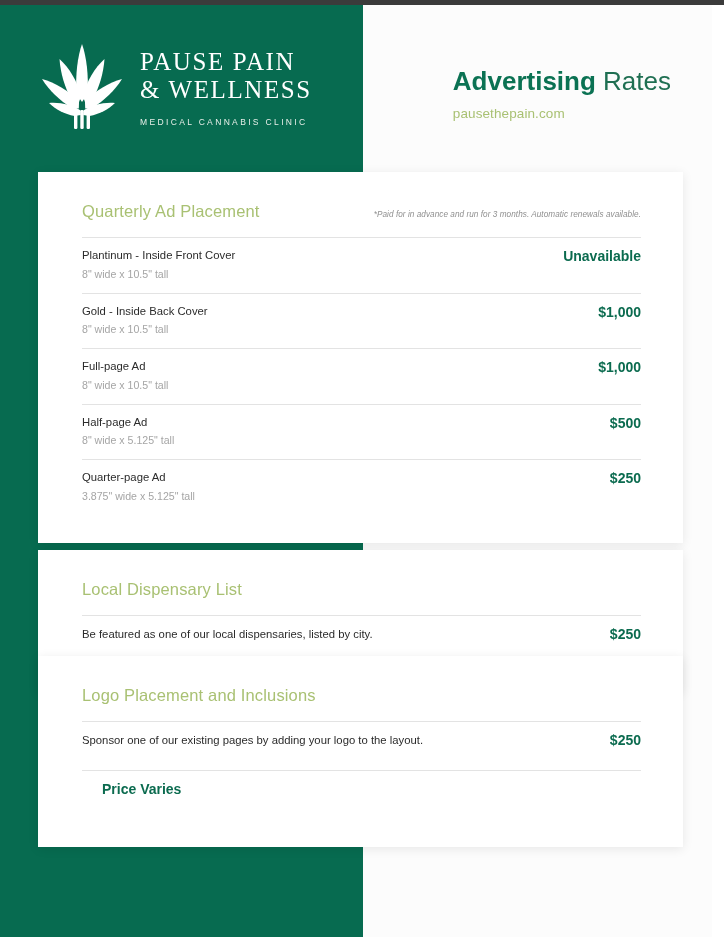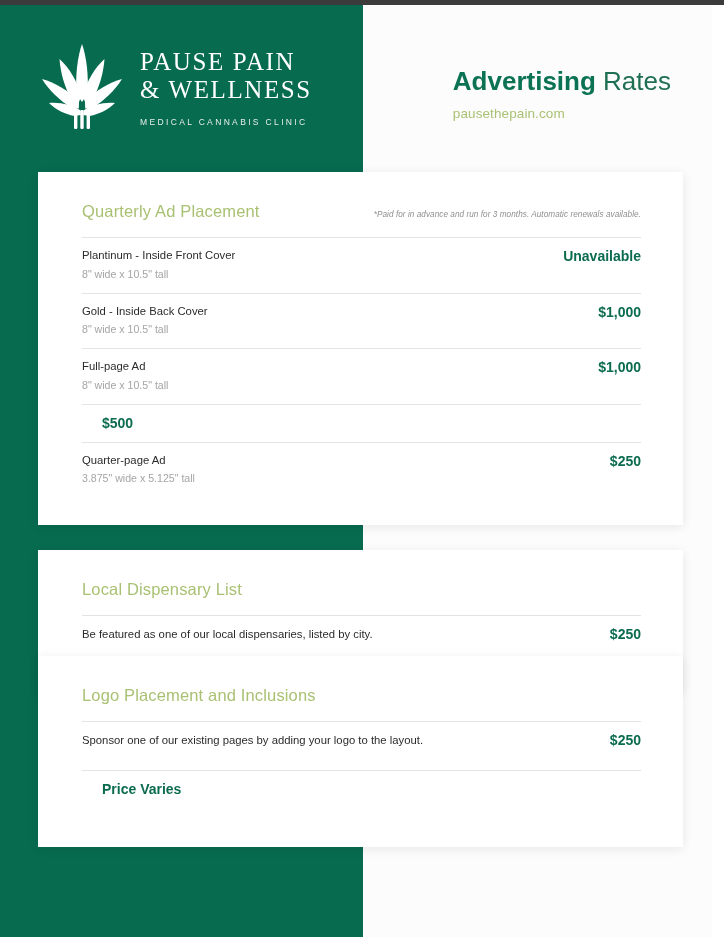--- a/index.html
+++ b/index.html
@@ -266,20 +266,24 @@
 
       <div class="rate-row">
         <div>
           <div class="rate-label">Full-page Ad</div>
           <div class="rate-dims">8" wide x 10.5" tall</div>
         </div>
         <div class="rate-price">$1,000</div>
       </div>
 
       <div class="rate-row">
+        <div>
+          <div class="rate-label">Half-page Ad</div>
+          <div class="rate-dims">8" wide x 5.125" tall</div>
+        </div>
         <div class="rate-price">$500</div>
       </div>
 
       <div class="rate-row">
         <div>
           <div class="rate-label">Quarter-page Ad</div>
           <div class="rate-dims">3.875" wide x 5.125" tall</div>
         </div>
         <div class="rate-price">$250</div>
       </div>

